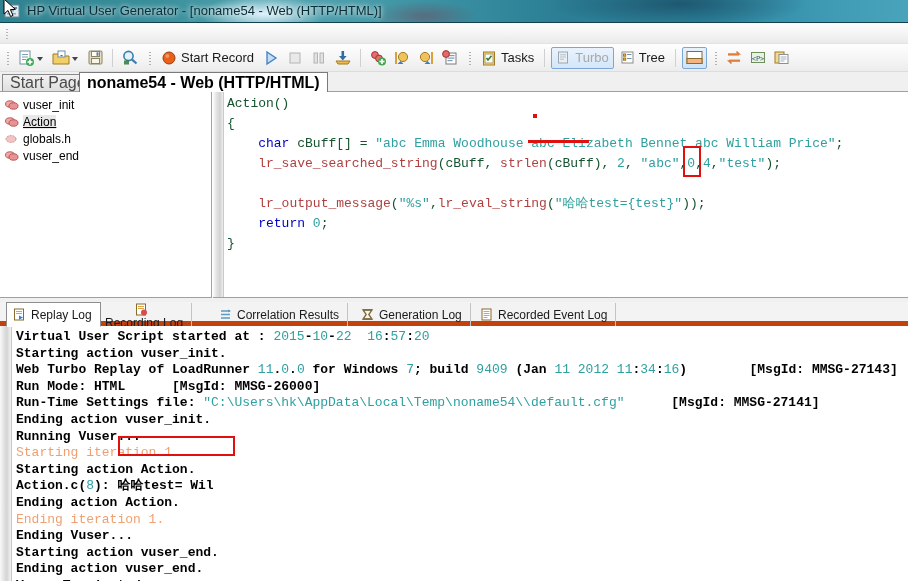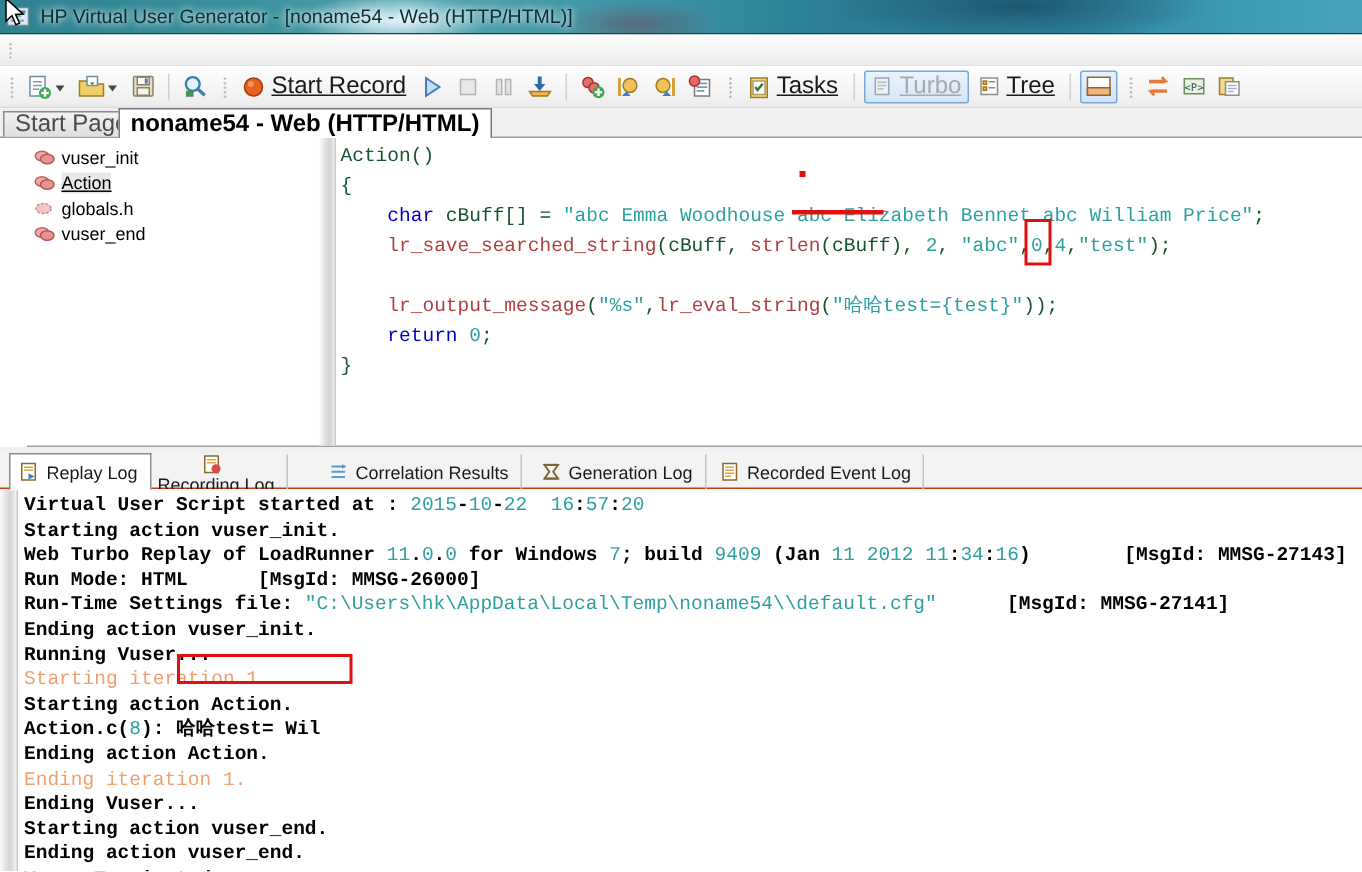--- a/index.html
+++ b/index.html
@@ -58,21 +58,21 @@
   }
   .tb-sep { width:1px; height:18px; background:#d0d0d0; margin:0 5px; }
   .tb-grip { width: 8px; height: 20px; position:relative; margin: 0 2px 0 4px; }
   .tb-grip::before {
     content:''; position:absolute; left:3px; top:3px; width:2px; height:15px;
     background-image: radial-gradient(circle,#b0b0b0 40%, transparent 42%);
     background-size: 2px 3px;
   }
   .tb-btn { display:flex; align-items:center; height:22px; padding:0 2px; margin:0 1px; cursor:default; }
   .tb-btn.labeled { padding: 0 4px; }
-  .tb-label { font-size:16px; color:#1a1a1a; margin-left:4px; white-space:nowrap;text-decoration:underline; }
+  .tb-label { font-size:13px; color:#1a1a1a; margin-left:4px; white-space:nowrap; }
   .tb-label.dim { color:#a8a8a8; }
   .tb-arrow {
     width:0;height:0;border-left:3px solid transparent;border-right:3px solid transparent;
     border-top:4px solid #454545; margin: 2px 3px 0 2px;
   }
   .tb-toggle { border:1px solid #7ba7d7; background: linear-gradient(to bottom,#e8f2fc,#cfe3f7); border-radius:2px; }
   .tb-toggle2 { border:1px solid #7ba7d7; background: linear-gradient(to bottom,#eaf3fd,#d3e6f8); border-radius:2px; padding:0 2px; }
 
   
   .tabstrip {
@@ -88,21 +88,20 @@
   .doctab.active {
     left:79px; top:0; height:20px; background:#ffffff; color:#000; font-weight:bold;
     border-color:#7a7a7a; z-index:3;
   }
 
   
   .treepanel {
     position:absolute; left:0; top:92px; width:212px; height:206px;
     background:#fff; border-right:1px solid #a0a0a0; border-bottom:1px solid #a0a0a0;
     overflow:hidden;
-    margin-left:18px;
   }
   .tree-item {
     display:flex; align-items:center; height:17px; padding-left:4px; cursor:default;
   }
   .tree-ico { width:16px; height:14px; margin-right:3px; flex:none; }
   .tree-lbl { font-size:12px; color:#000; }
   .tree-lbl.sel { background:#e8e8e8;text-decoration:underline; }
 
   
   .editor {
@@ -134,21 +133,21 @@
   .ann-box { position:absolute; border:2px solid #e01010; }
 
   
   .splitter {
     position:absolute; left:0; top:298px; width:908px; height:4px; background:#f0f0f0;
   }
 
   
   .logtabs {
     position:absolute; left:0; top:302px; width:908px; height:24px;
-    background:#f3f3f3; border-bottom:1px solid #c2410c;
+    background:#f3f3f3; border-bottom:5px solid #c2410c;
   }
   .logtab {
     position:absolute; top:1px; height:23px; display:flex; align-items:center;
     padding:0 8px 0 6px; font-size:12px; color:#1a1a1a; cursor:default;
     border-right:1px solid #c4c4c4; white-space:nowrap;
   }
   .logtab.active {
     background:#ffffff; border:1px solid #8d8d8d; border-bottom:1px solid #fff;
     top:0; height:25px; z-index:2;
   }

